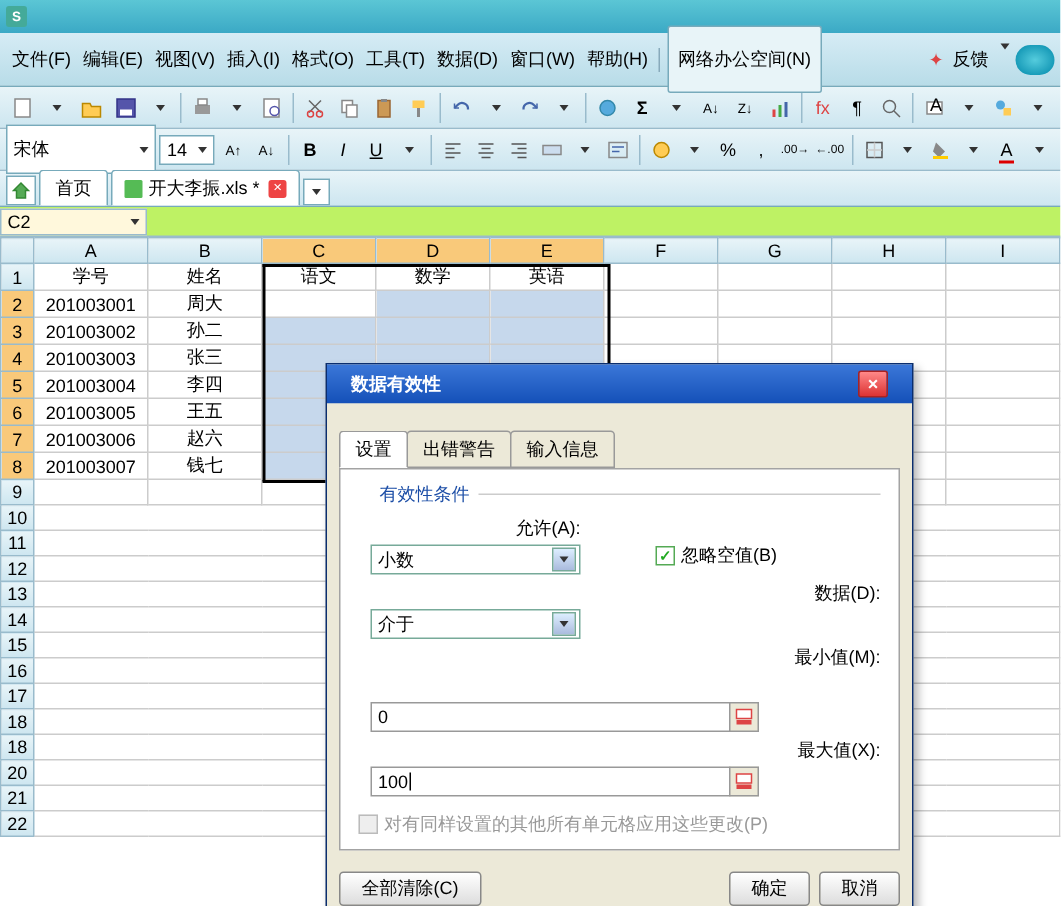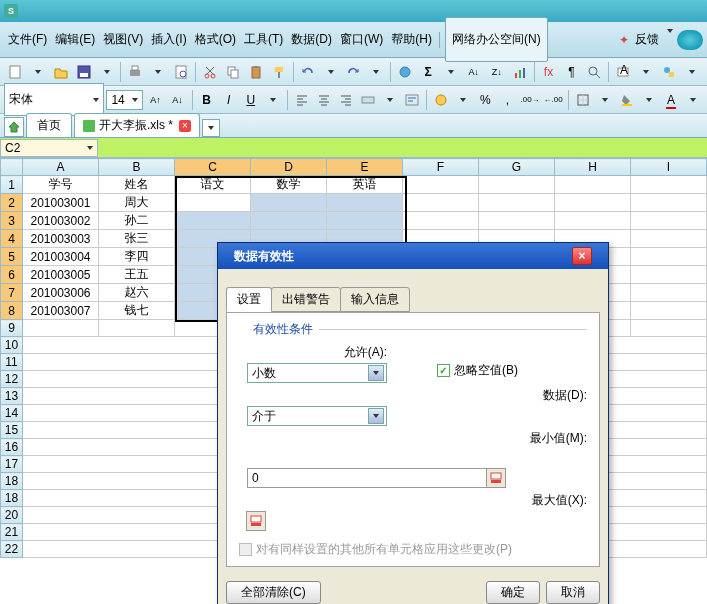--- a/index.html
+++ b/index.html
@@ -576,20 +576,24 @@
             <svg width="12" height="12">
               <rect x="1" y="1" width="10" height="6" fill="#fff" stroke="#d44"></rect>
               <rect x="1" y="8" width="10" height="3" fill="#d44"></rect>
             </svg>
           </div>
       </div>
     </div>
     <div class="dlg-col" style="margin-left:8px;margin-top:4px;">
       <span>最大值(X):</span>
       <div style="display:flex;">
+        <div class="dlg-input">
+            <span>100</span>
+            <span style="border-left:1px solid #000;height:12px;margin-left:1px;"></span>
+          </div>
         <div class="dlg-input-btn">
             <svg width="12" height="12">
               <rect x="1" y="1" width="10" height="6" fill="#fff" stroke="#d44"></rect>
               <rect x="1" y="8" width="10" height="3" fill="#d44"></rect>
             </svg>
           </div>
       </div>
     </div>
     <div class="dlg-check" style="margin-top:10px;color:#999;">
       <div style="width:13px;height:13px;border:1px solid #bbb;background:#eee;"></div>

